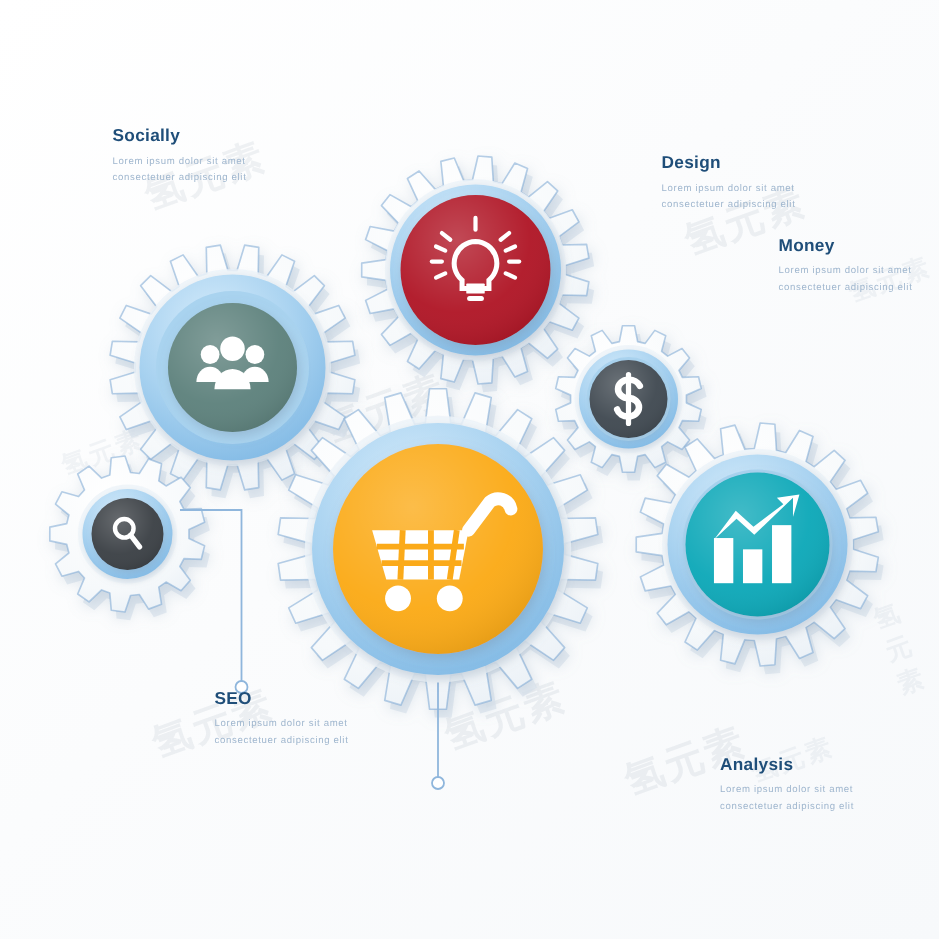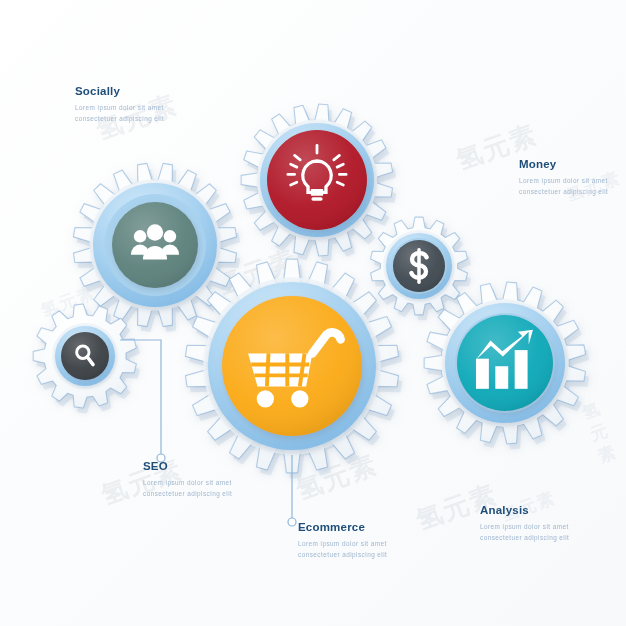--- a/index.html
+++ b/index.html
@@ -208,35 +208,35 @@
         </g>
       </g>
   </svg>
 
   <div class="labels" id="label-layer">
       <div class="label" style="left: 75px; top: 86px;">
         <div class="title">Socially</div>
         <div class="line">Lorem ipsum dolor sit amet</div>
         <div class="line">consectetuer adipiscing elit</div>
       </div>
+      <div class="label" style="left: 441px; top: 104px;">
+        <div class="title">Design</div>
+        <div class="line">Lorem ipsum dolor sit amet</div>
+        <div class="line">consectetuer adipiscing elit</div>
+      </div>
       <div class="label" style="left: 143px; top: 461px;">
         <div class="title">SEO</div>
         <div class="line">Lorem ipsum dolor sit amet</div>
         <div class="line">consectetuer adipiscing elit</div>
       </div>
       <div class="label" style="left: 519px; top: 159px;">
         <div class="title">Money</div>
         <div class="line">Lorem ipsum dolor sit amet</div>
         <div class="line">consectetuer adipiscing elit</div>
       </div>
-      <div class="label" style="left: 298px; top: 522px;">
-        <div class="title">Ecommerce</div>
-        <div class="line">Lorem ipsum dolor sit amet</div>
-        <div class="line">consectetuer adipiscing elit</div>
-      </div>
       <div class="label" style="left: 480px; top: 505px;">
         <div class="title">Analysis</div>
         <div class="line">Lorem ipsum dolor sit amet</div>
         <div class="line">consectetuer adipiscing elit</div>
       </div>
     </div>
 
 </div>
 
 </body></html>

